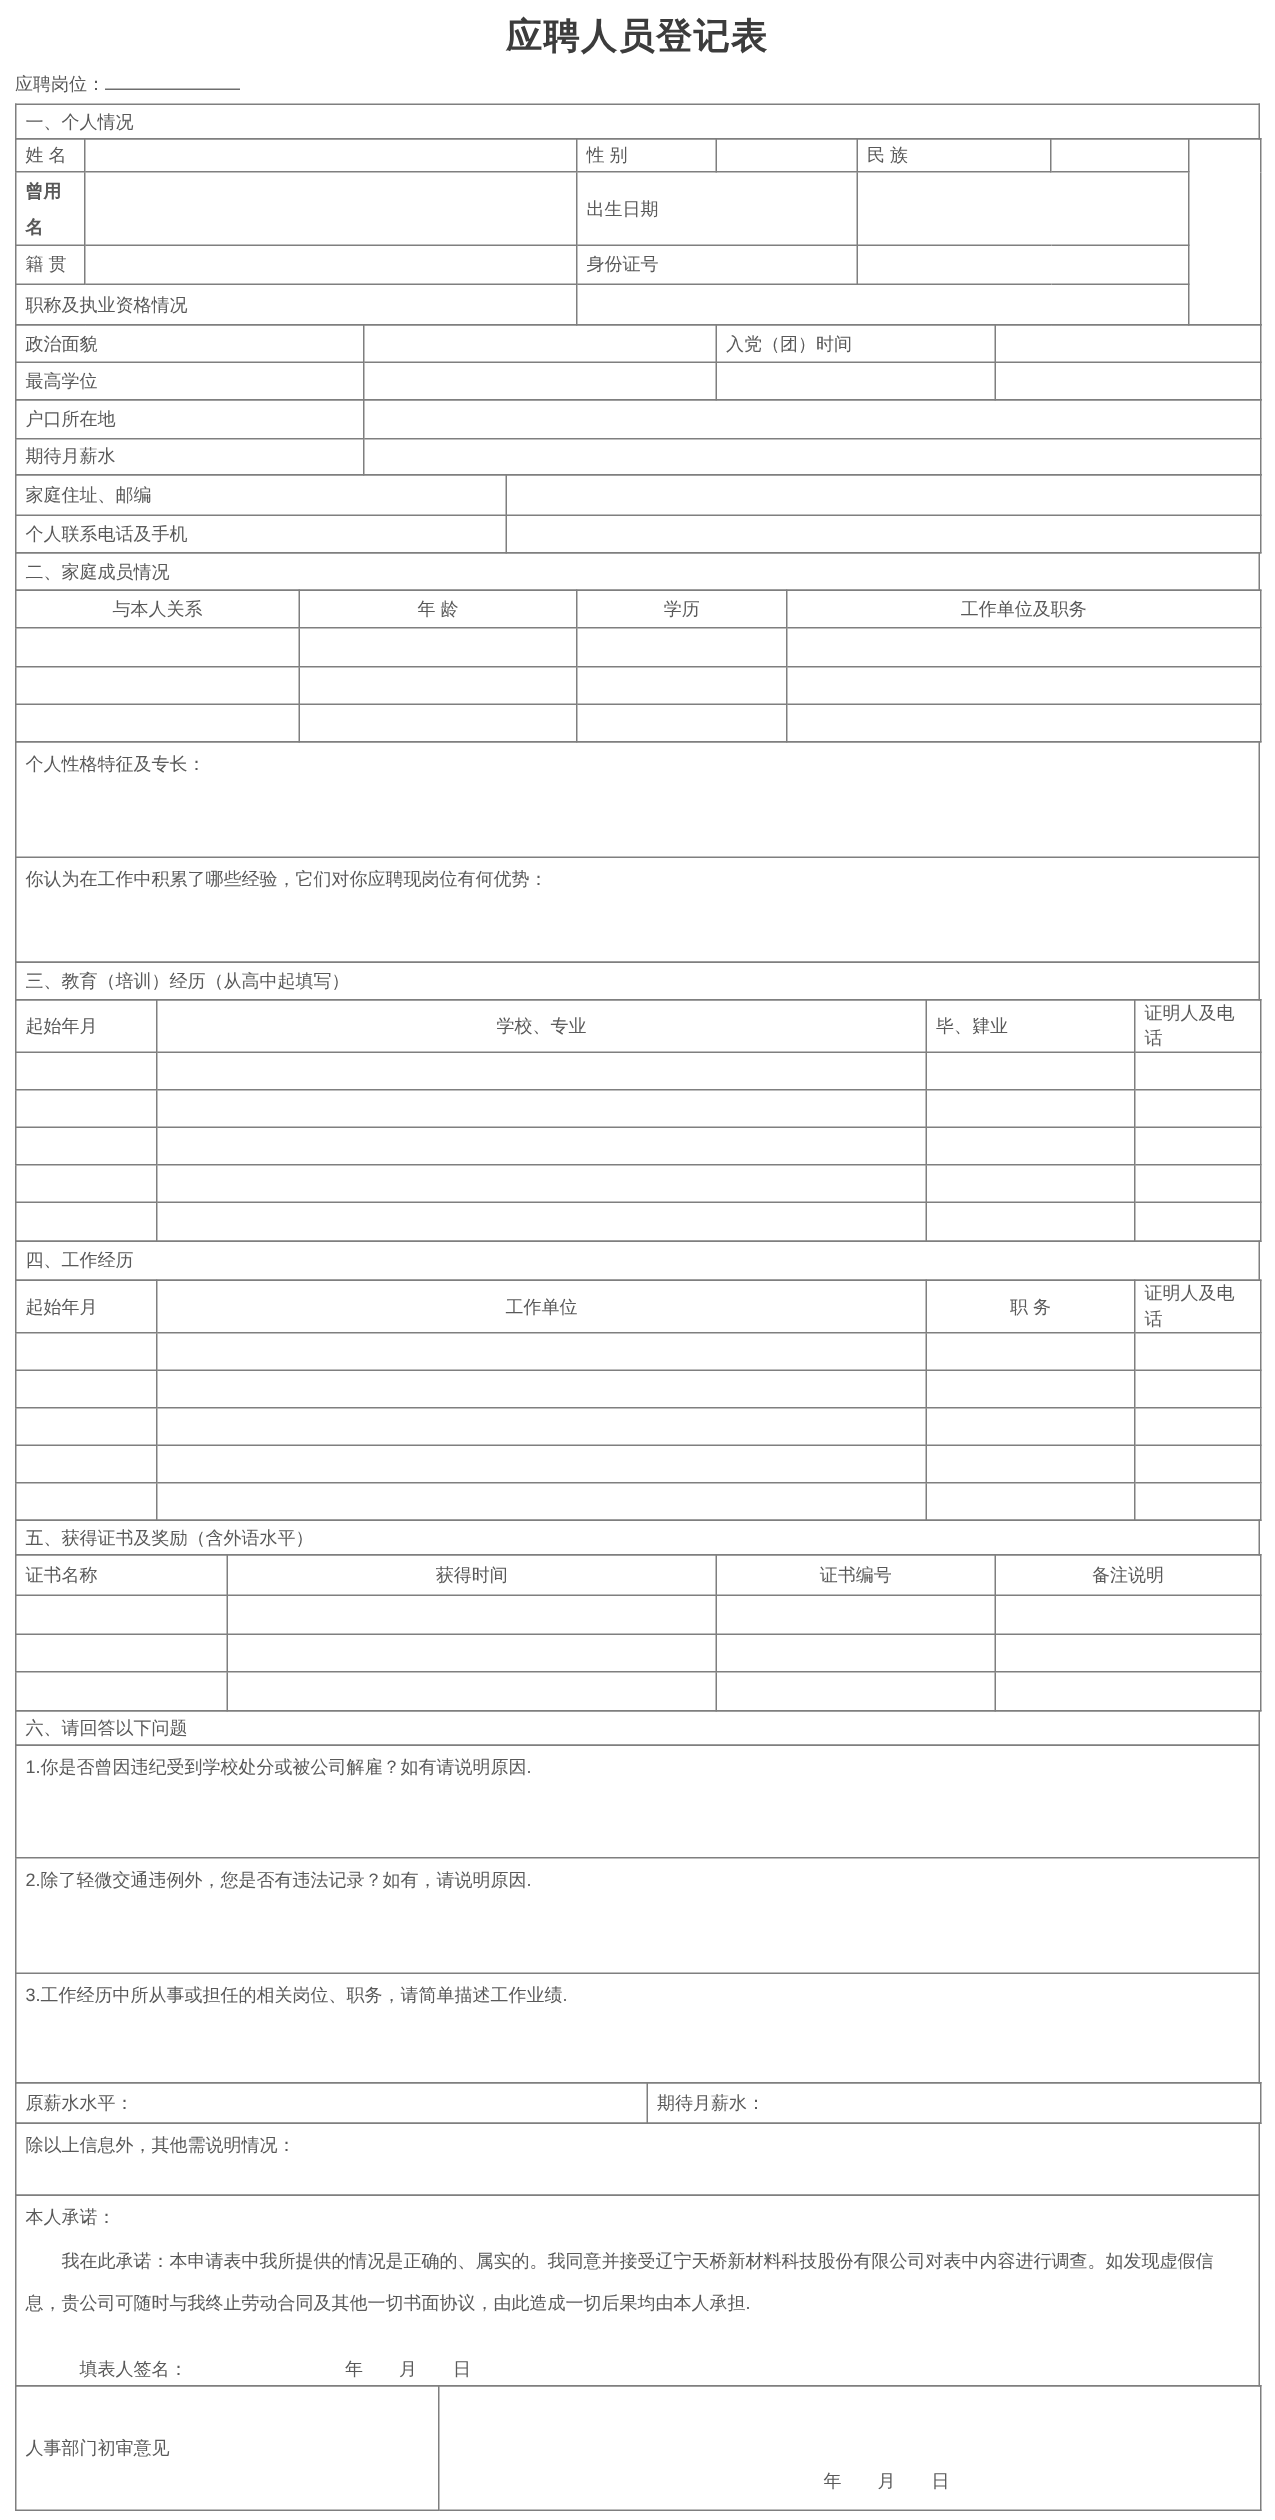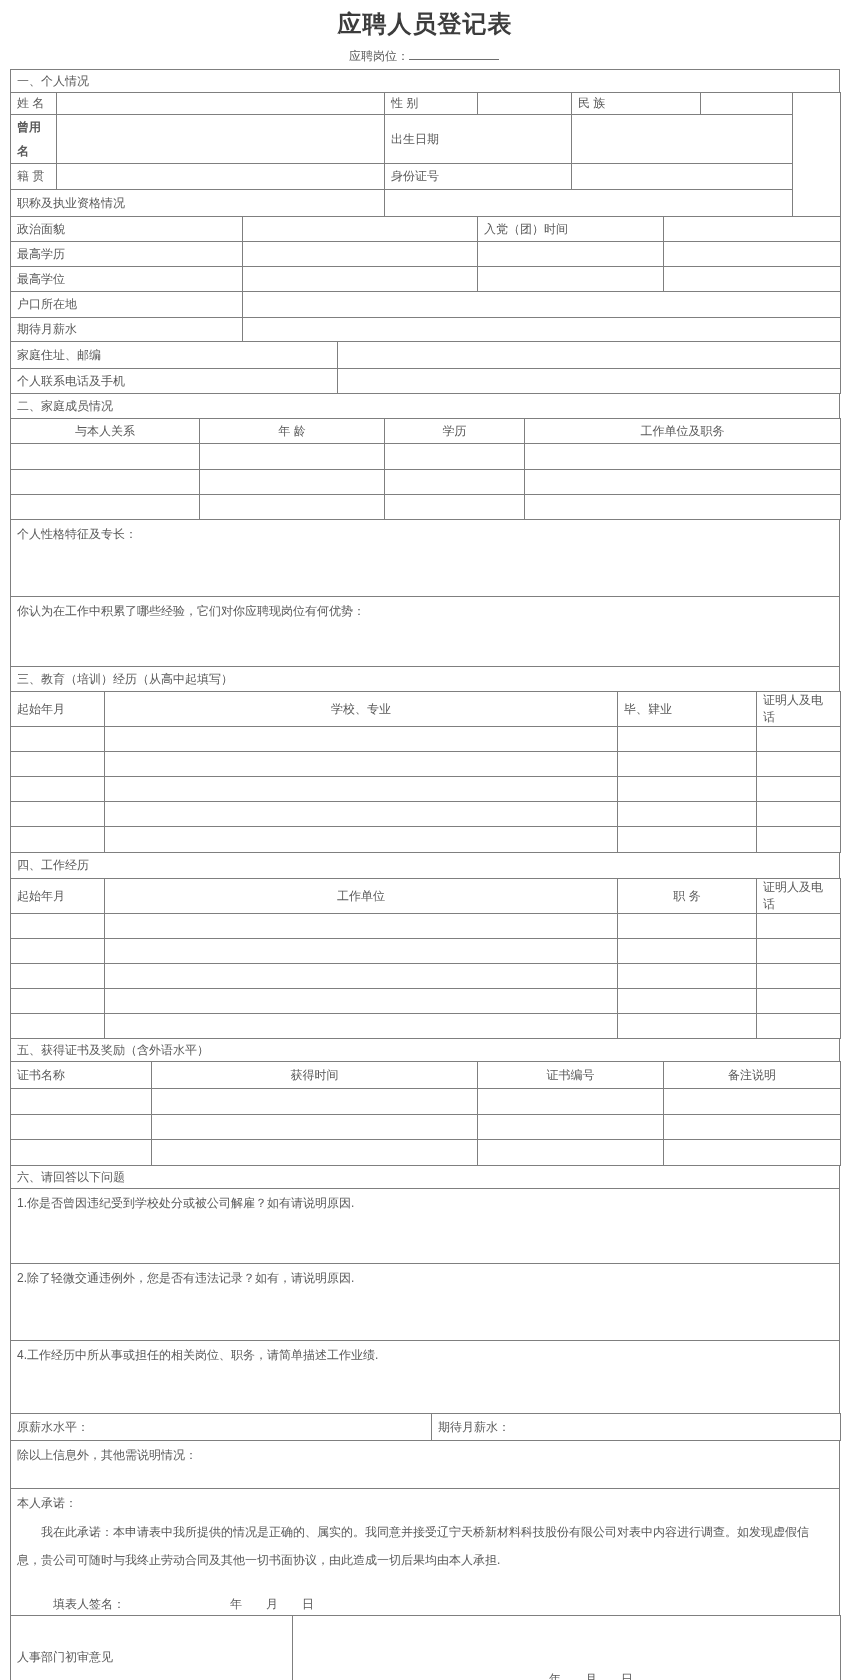--- a/index.html
+++ b/index.html
@@ -7,21 +7,21 @@
   body {
     width:850px; height:1680px; background:#ffffff;
     font-family:"Liberation Sans","DejaVu Sans",sans-serif;
     font-size:12px; color:#595959;
   }
   .sheet { padding:6px 10px 0 10px; }
   .title {
     text-align:center; font-size:24px; font-weight:bold; color:#3c3c3c;
     margin:2px 0 7px 0; letter-spacing:1px;
   }
-  .position-line { text-align:center; padding-right:2px; margin-bottom:7px; height:16px; }
+  .position-line { text-align:left; padding-right:2px; margin-bottom:7px; height:16px; }
   .blank-line { display:inline-block; width:90px; height:13px; border-bottom:1px solid #6e6e6e; }
   table { border-collapse:collapse; table-layout:fixed; width:830px; margin-top:-1px;border-radius:12px; }
   td, th {
     border:1px solid #7f7f7f; padding:0 6px; font-weight:normal;
     text-align:left; vertical-align:middle; overflow:hidden; font-size:12px; color:#595959;
   }
   .ctr { text-align:center; }
   .top { vertical-align:top; padding-top:6px; }
   .tall-label { line-height:24px;font-weight:bold; }
   .commit p { margin:6px 16px 0 0; line-height:28px; text-indent:2em; }
@@ -96,26 +96,20 @@
         <col style="width:177px">
       </colgroup>
     <tbody>
         <tr style="height:25px">
       <td>政治面貌</td>
       <td></td>
       <td>入党（团）时间</td>
       <td></td>
     </tr>
     <tr style="height:25px">
-      <td>最高学历</td>
-      <td></td>
-      <td></td>
-      <td></td>
-    </tr>
-    <tr style="height:25px">
       <td>最高学位</td>
       <td></td>
       <td></td>
       <td></td>
     </tr>
   </tbody>
     </table>
 
   <table>
     <colgroup>
@@ -368,21 +362,21 @@
 
   <table>
     <tbody>
         <tr style="height:75px">
       <td class="top">1.你是否曾因违纪受到学校处分或被公司解雇？如有请说明原因.</td>
     </tr>
     <tr style="height:77px">
       <td class="top">2.除了轻微交通违例外，您是否有违法记录？如有，请说明原因.</td>
     </tr>
     <tr style="height:73px">
-      <td class="top">4.工作经历中所从事或担任的相关岗位、职务，请简单描述工作业绩.</td>
+      <td class="top">3.工作经历中所从事或担任的相关岗位、职务，请简单描述工作业绩.</td>
     </tr>
   </tbody>
     </table>
 
   <table>
     <colgroup>
         <col style="width:421px">
         <col style="width:409px">
       </colgroup>
     <tbody>

